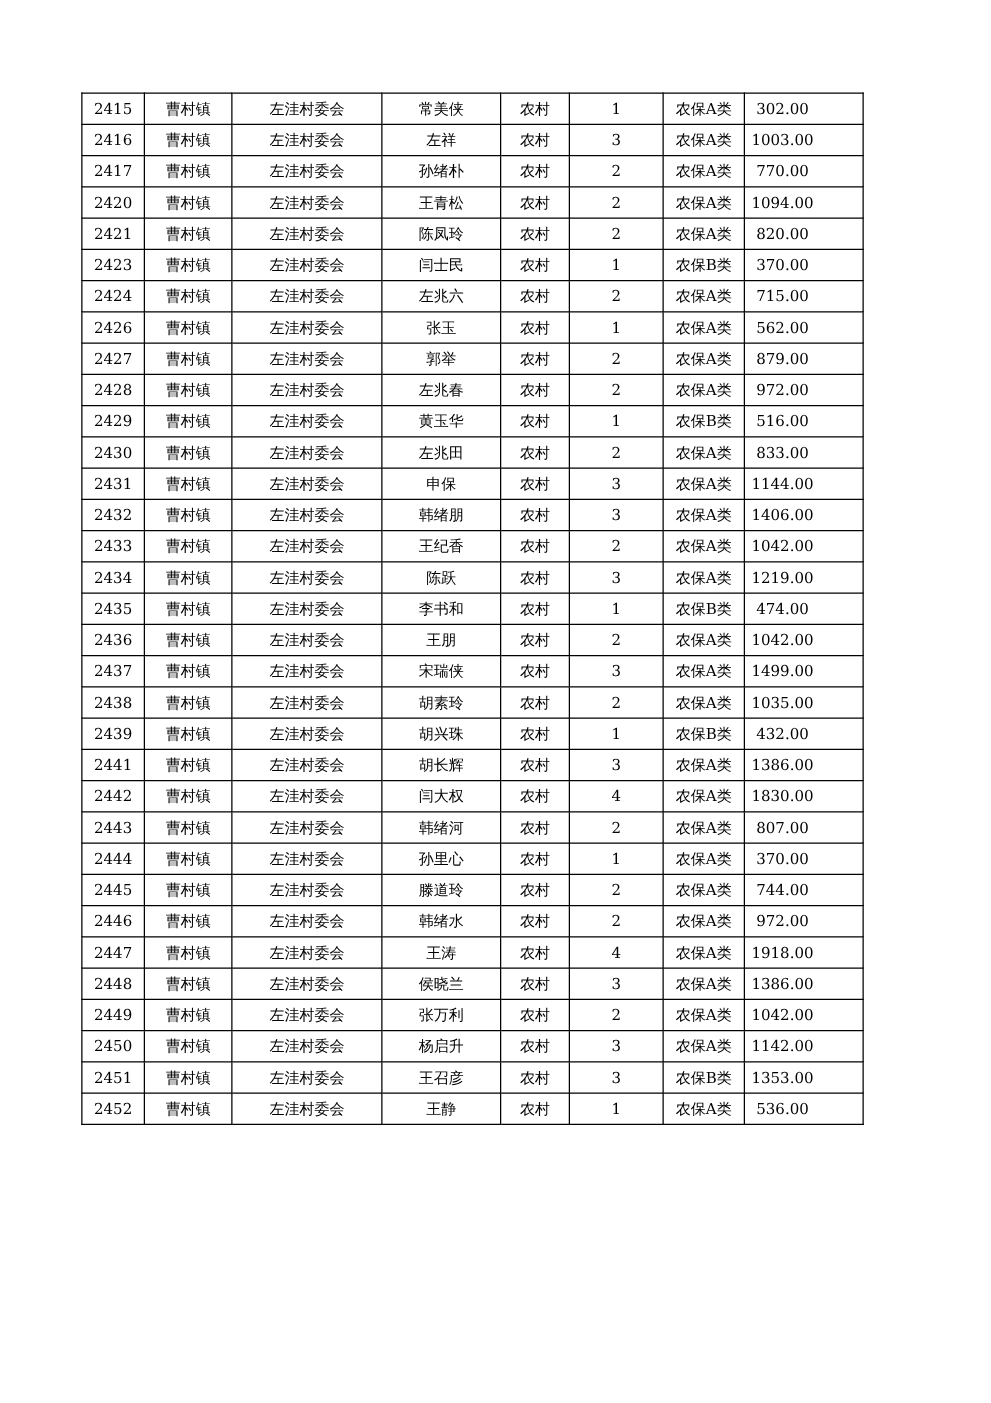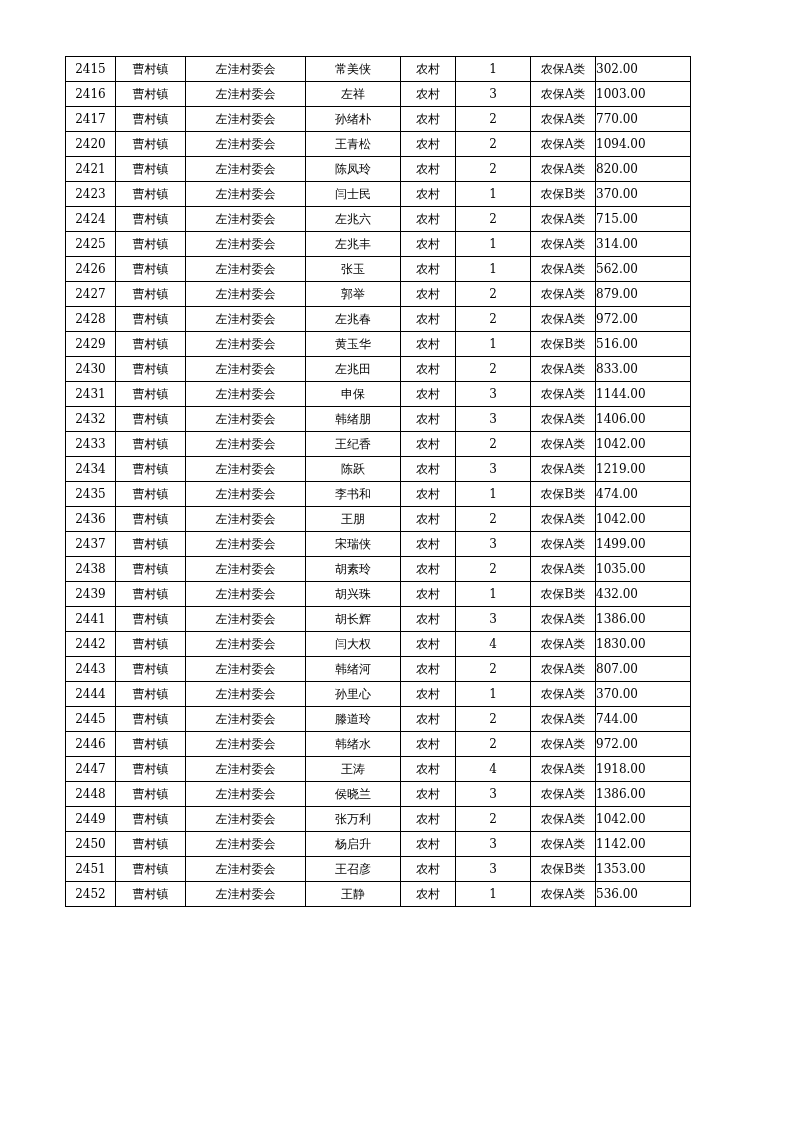--- a/index.html
+++ b/index.html
@@ -10,40 +10,40 @@
   body {
     width: 793px;
     height: 1122px;
     position: relative;
     font-family: "DejaVu Serif", "Liberation Serif", serif;
     color: #000;
   }
   .sheet {
     position: absolute;
     left: 65px;
-    top: 56px;
+    top: 74px;
   }
   table.grid {
     border-collapse: collapse;
     table-layout: fixed;
     width: 625px;
   }
   table.grid td {
     border: 1px solid #000;
     height: 24px;
     padding: 0;
     font-size: 12px;
     line-height: 24px;
     text-align: center;
     vertical-align: middle;
     white-space: nowrap;
     overflow: hidden;
   }
   table.grid td.amount {
-    text-align: left;
+    text-align: center;
     padding-right: 34px;
   }
 </style>
 </head>
 <body>
 
 <div class="sheet">
   <table class="grid">
     <colgroup>
       <col style="width:50px">
@@ -120,30 +120,20 @@
           <td>2424</td>
           <td>曹村镇</td>
           <td>左洼村委会</td>
           <td>左兆六</td>
           <td>农村</td>
           <td>2</td>
           <td>农保A类</td>
           <td class="amount">715.00</td>
         </tr>
         <tr>
-          <td>2425</td>
-          <td>曹村镇</td>
-          <td>左洼村委会</td>
-          <td>左兆丰</td>
-          <td>农村</td>
-          <td>1</td>
-          <td>农保A类</td>
-          <td class="amount">314.00</td>
-        </tr>
-        <tr>
           <td>2426</td>
           <td>曹村镇</td>
           <td>左洼村委会</td>
           <td>张玉</td>
           <td>农村</td>
           <td>1</td>
           <td>农保A类</td>
           <td class="amount">562.00</td>
         </tr>
         <tr>

